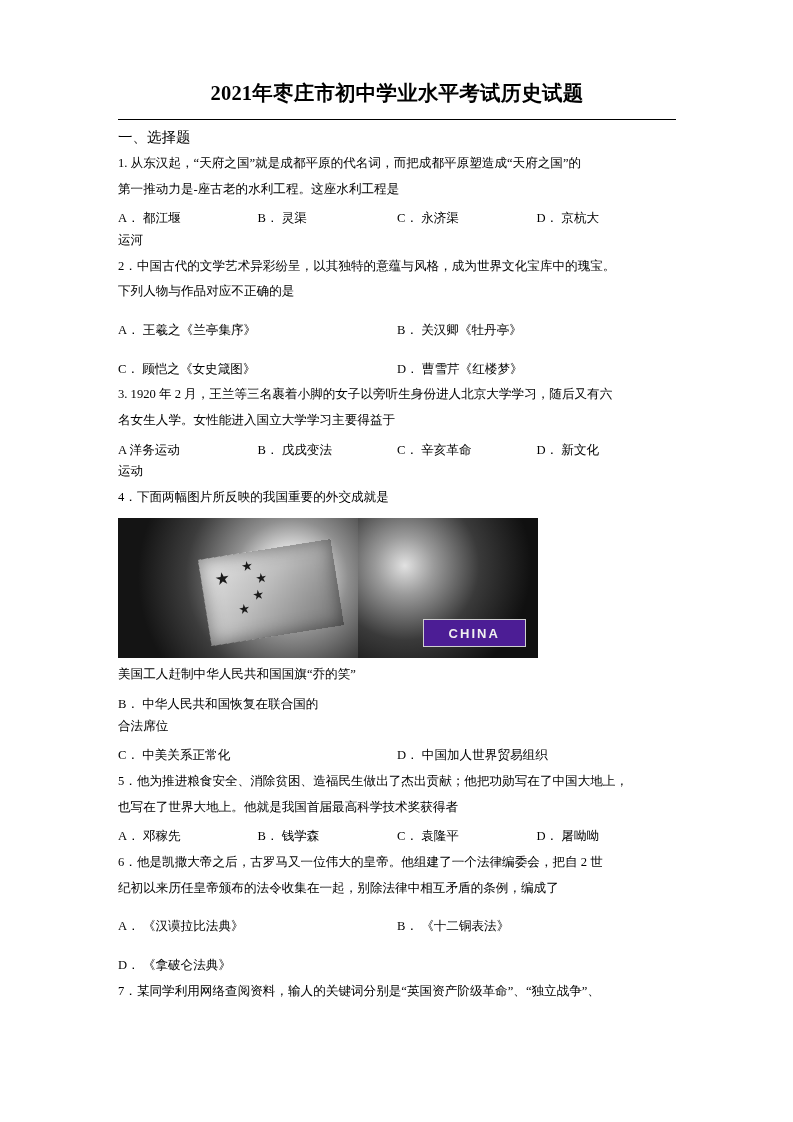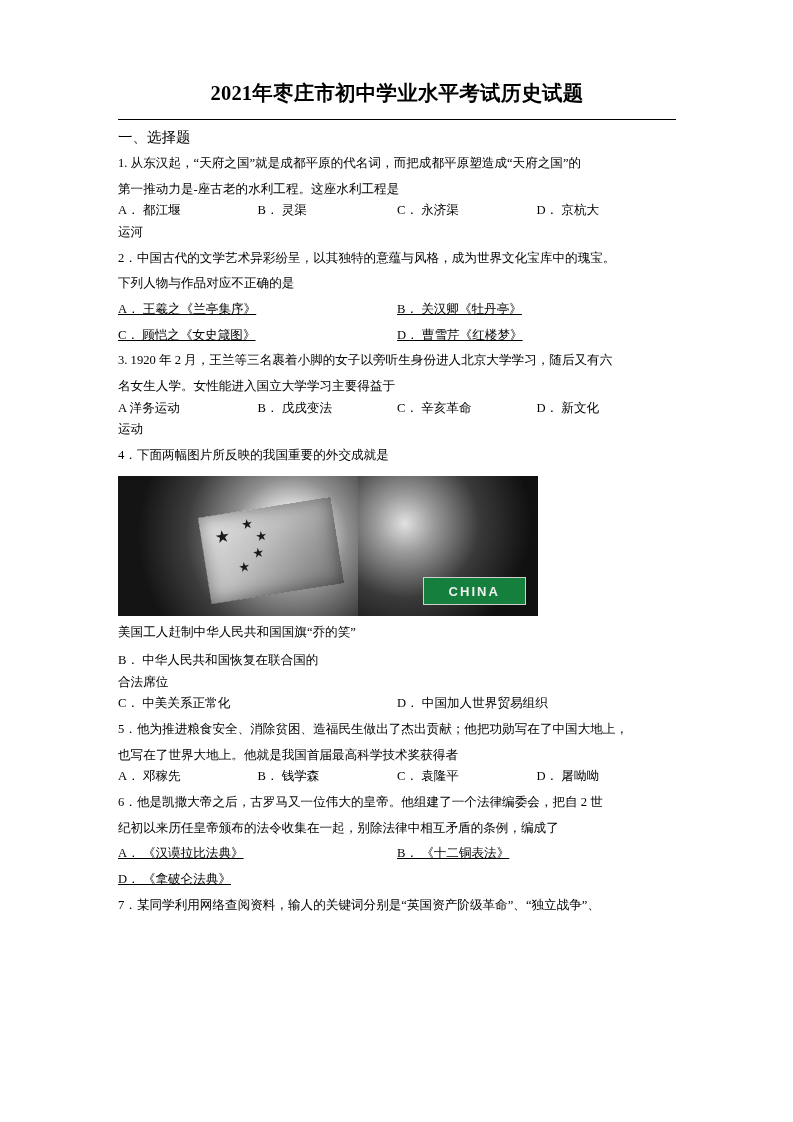--- a/index.html
+++ b/index.html
@@ -51,31 +51,30 @@
   .q {
     font-size: 12.6px;
     line-height: 1.72;
     margin: 4px 0 0 0;
     text-align: justify;
   }
   .opts-row {
     display: flex;
     font-size: 12.6px;
     line-height: 1.72;
-    margin-top: 0;
+    margin-top: 8px;
   }
   .opts-row.four > div {
     flex: 0 0 25%;
   }
   .opts-row.two > div {
     flex: 0 0 50%;
   }
   .opt-wrap {
-    margin-top: 4px;
-    text-decoration: underline;
+    margin-top: 17px;
   }
   .cont-line {
     font-size: 12.6px;
     line-height: 1.72;
   }
   .figure {
     margin: 10px 0 6px 0;
   }
   .fig-imgs {
     display: flex;
@@ -125,21 +124,21 @@
       radial-gradient(circle at 26% 34%, #e2e2e2 0%, #9a9a9a 18%, #3a3a3a 46%, #101010 78%),
       radial-gradient(circle at 78% 40%, #dcdcdc 0%, #8a8a8a 16%, #2c2c2c 48%, #0c0c0c 80%),
       linear-gradient(180deg, #3b3b3b 0%, #161616 100%);
   }
   .sign {
     position: absolute;
     left: 36%;
     bottom: 8%;
     width: 56%;
     height: 26px;
-    background: #15803d;
+    background: #4c1d95;
     border: 1px solid #cfcfcf;
     display: flex;
     align-items: center;
     justify-content: center;
   }
   .sign span {
     color: #f0f0f0;
     font-family: "Liberation Sans", sans-serif;
     font-weight: bold;
     font-size: 13px;

